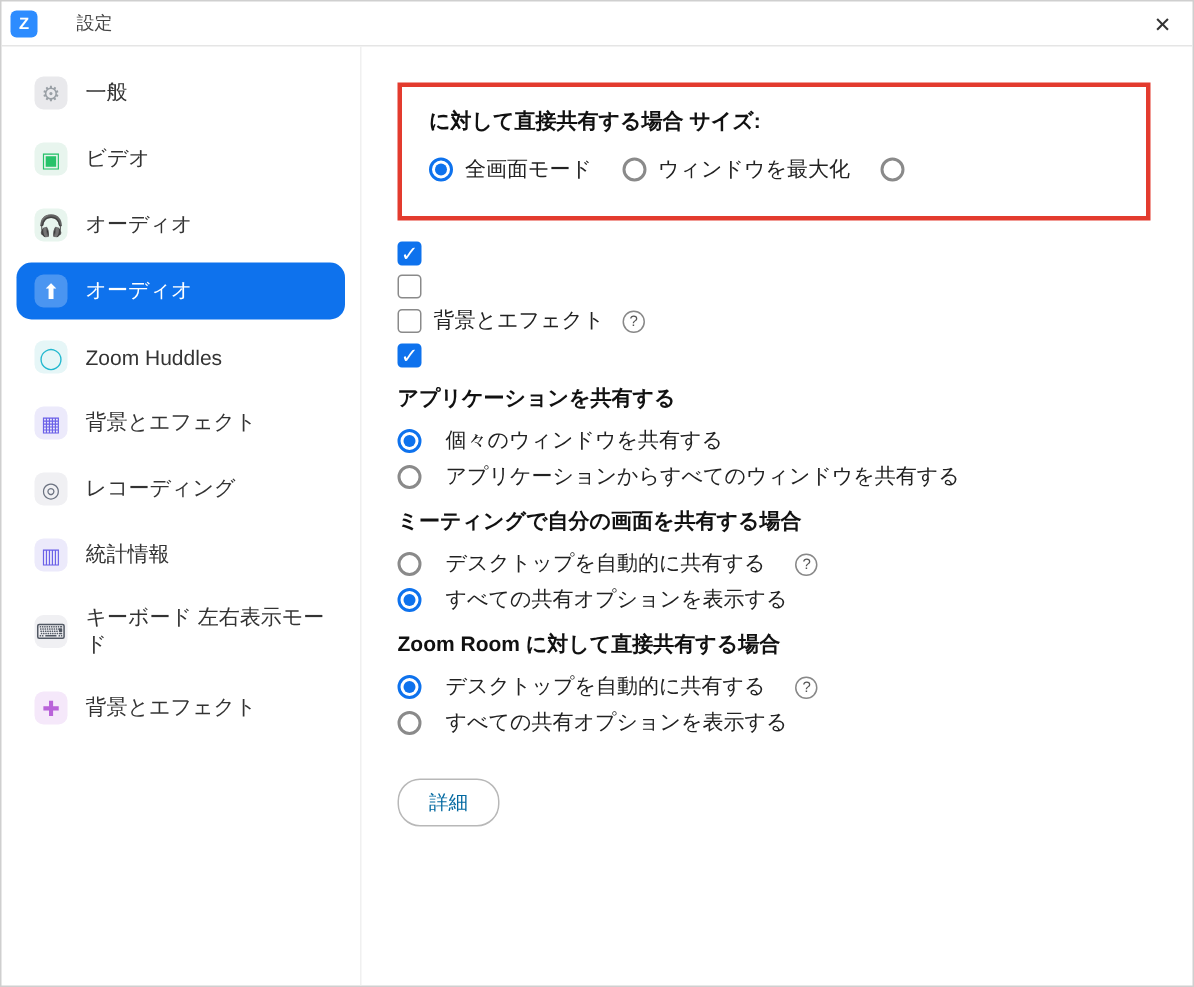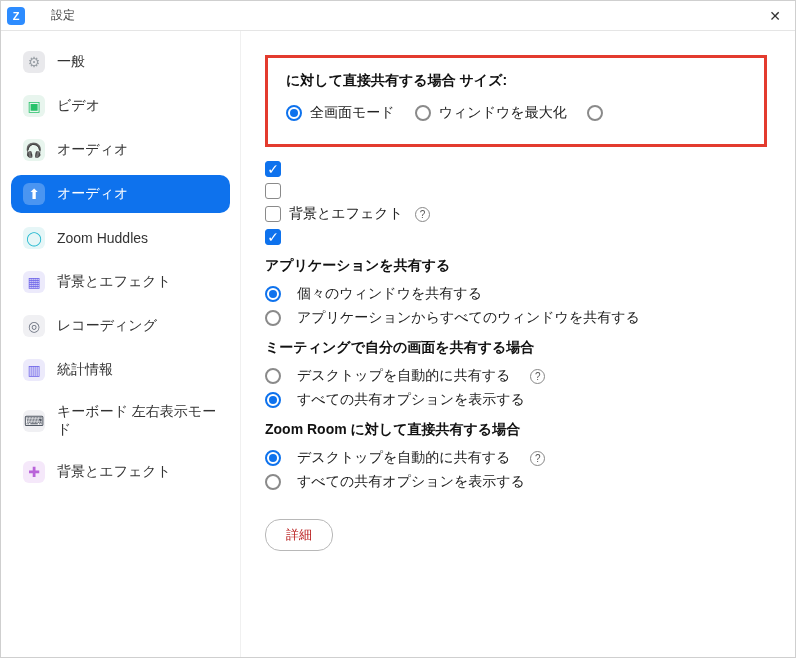--- a/index.html
+++ b/index.html
@@ -144,21 +144,21 @@
     font-size: 10px; color:#555; margin-left:4px;
     flex-shrink:0;
   }
   .details-btn {
     margin-top: 22px;
     padding: 6px 20px;
     border: 1px solid #b8b8b8;
     border-radius: 15px;
     background: #fff;
     font-size: 13px;
-    color: #b91c1c;
+    color: #0369a1;
     cursor: pointer;
   }
 </style>
 </head>
 <body>
 
 <div class="window">
 
   <div class="titlebar">
     <div class="app-icon">Z</div>

